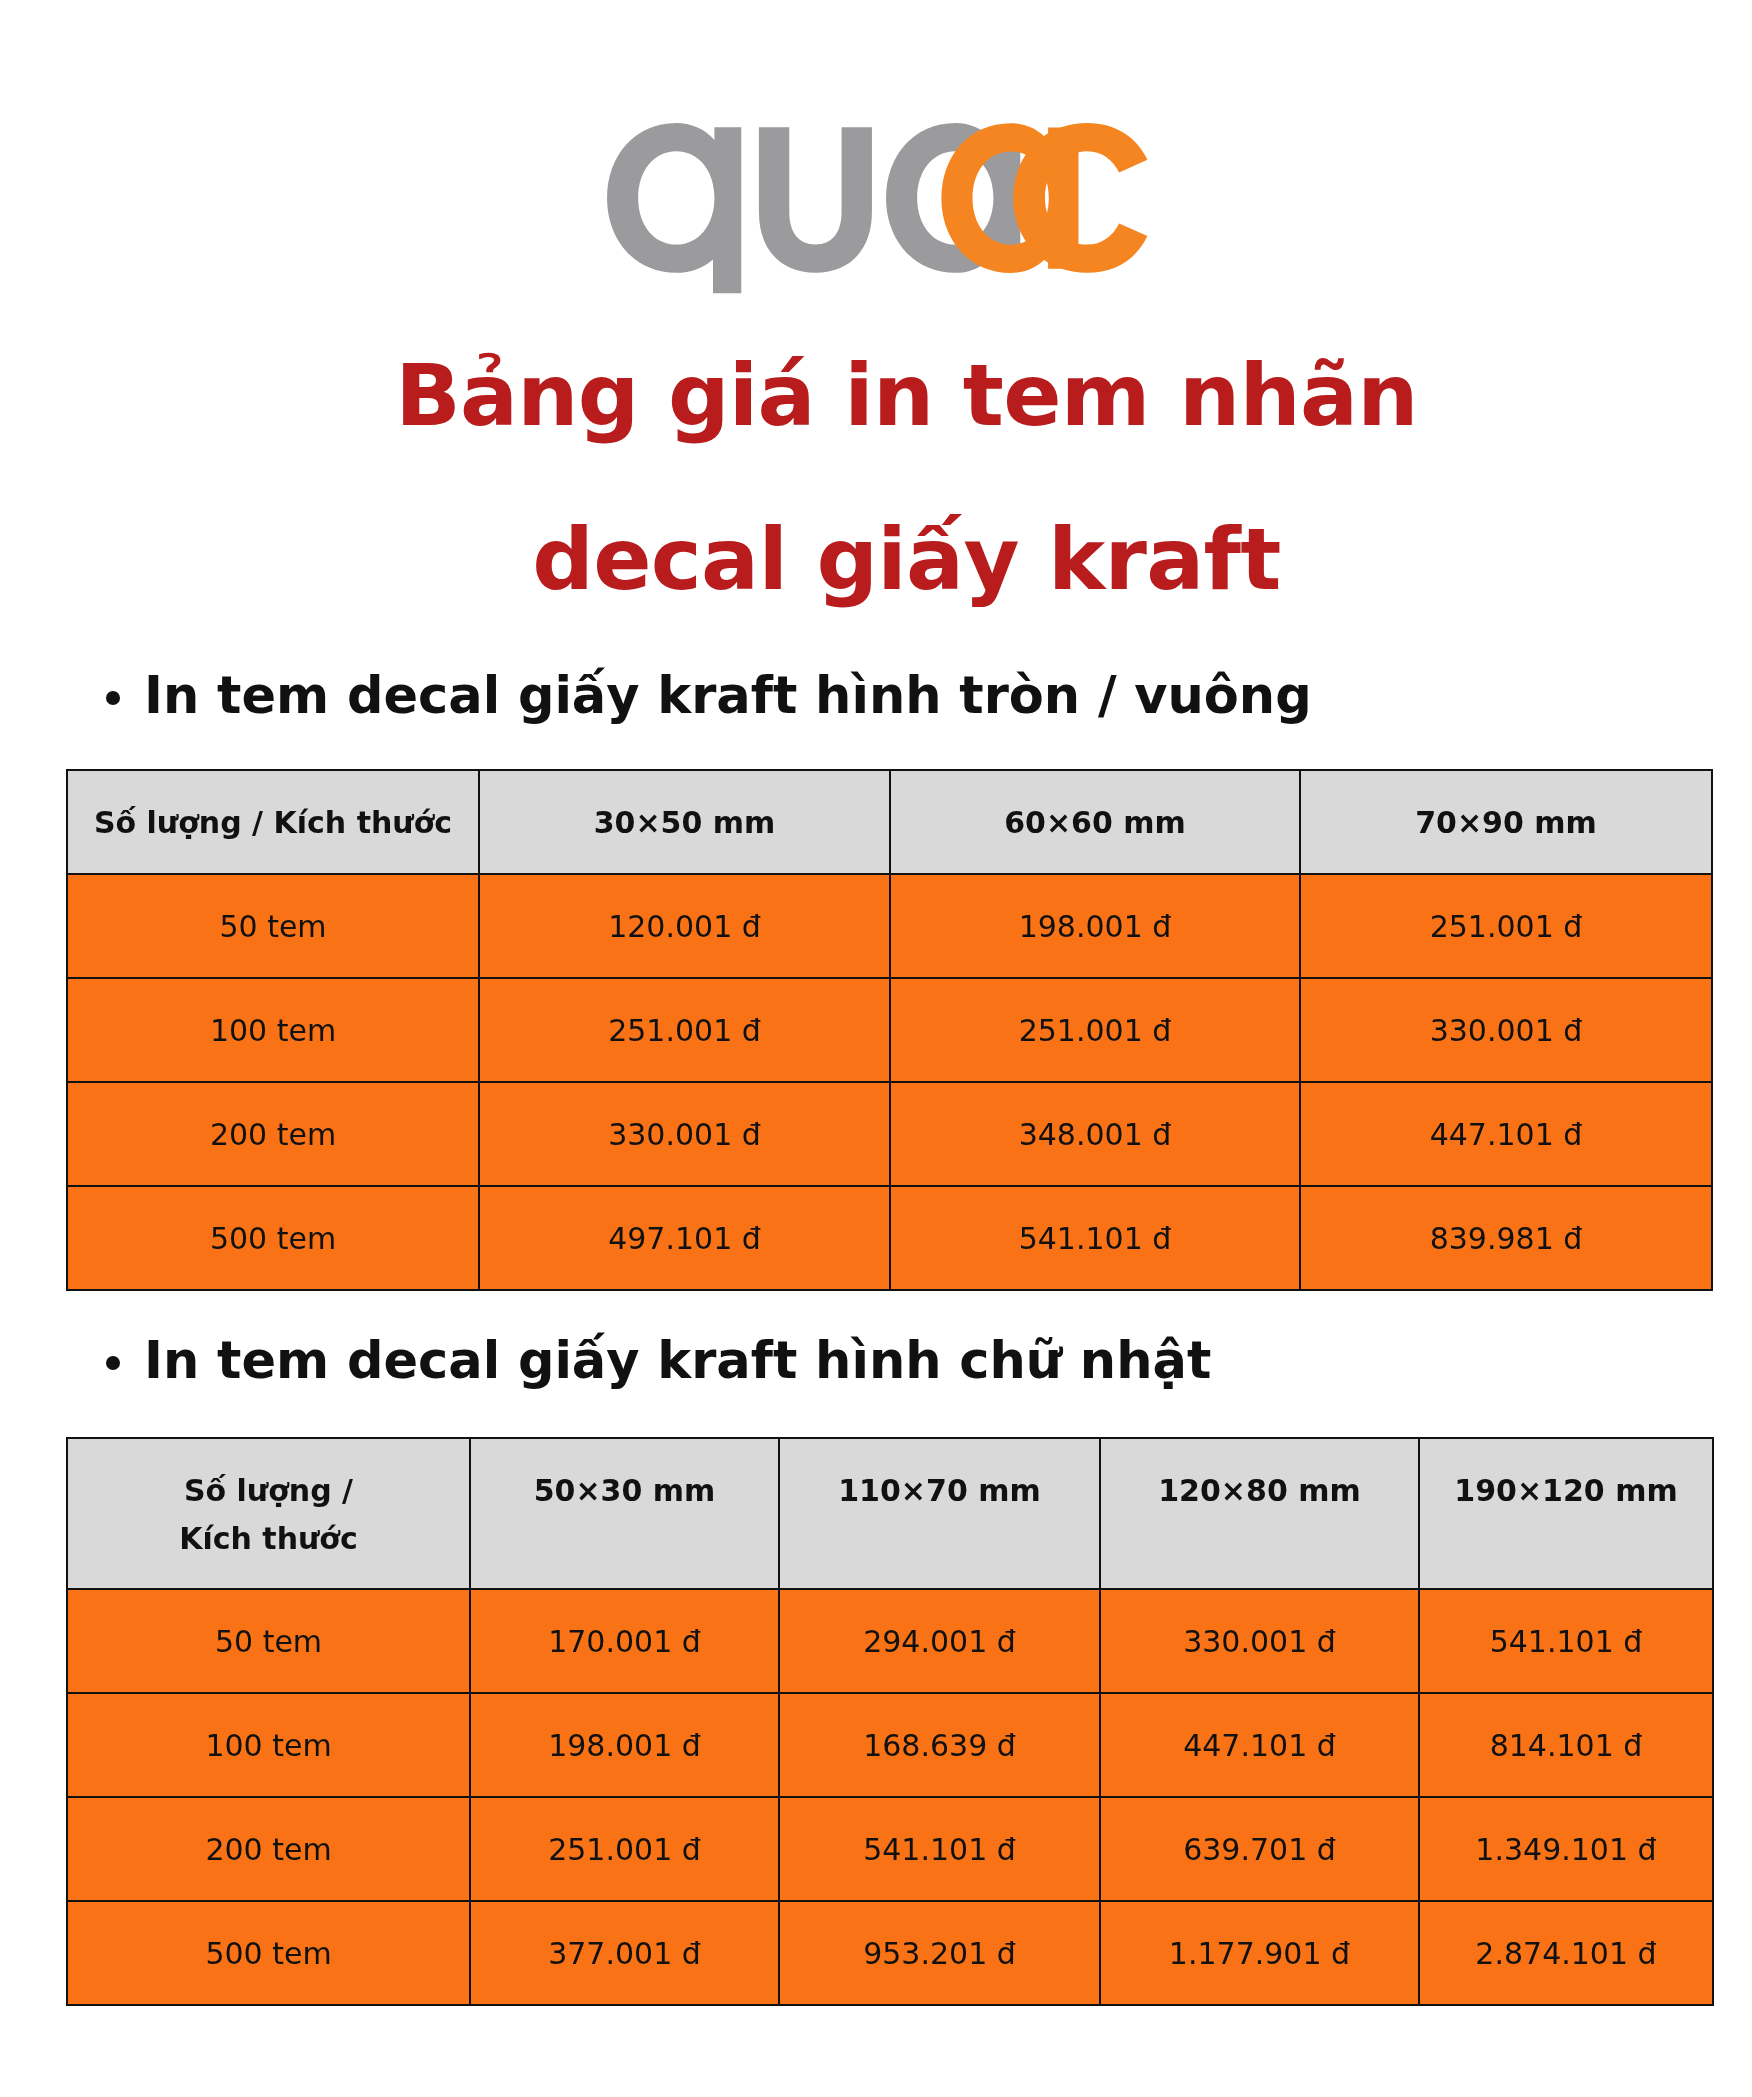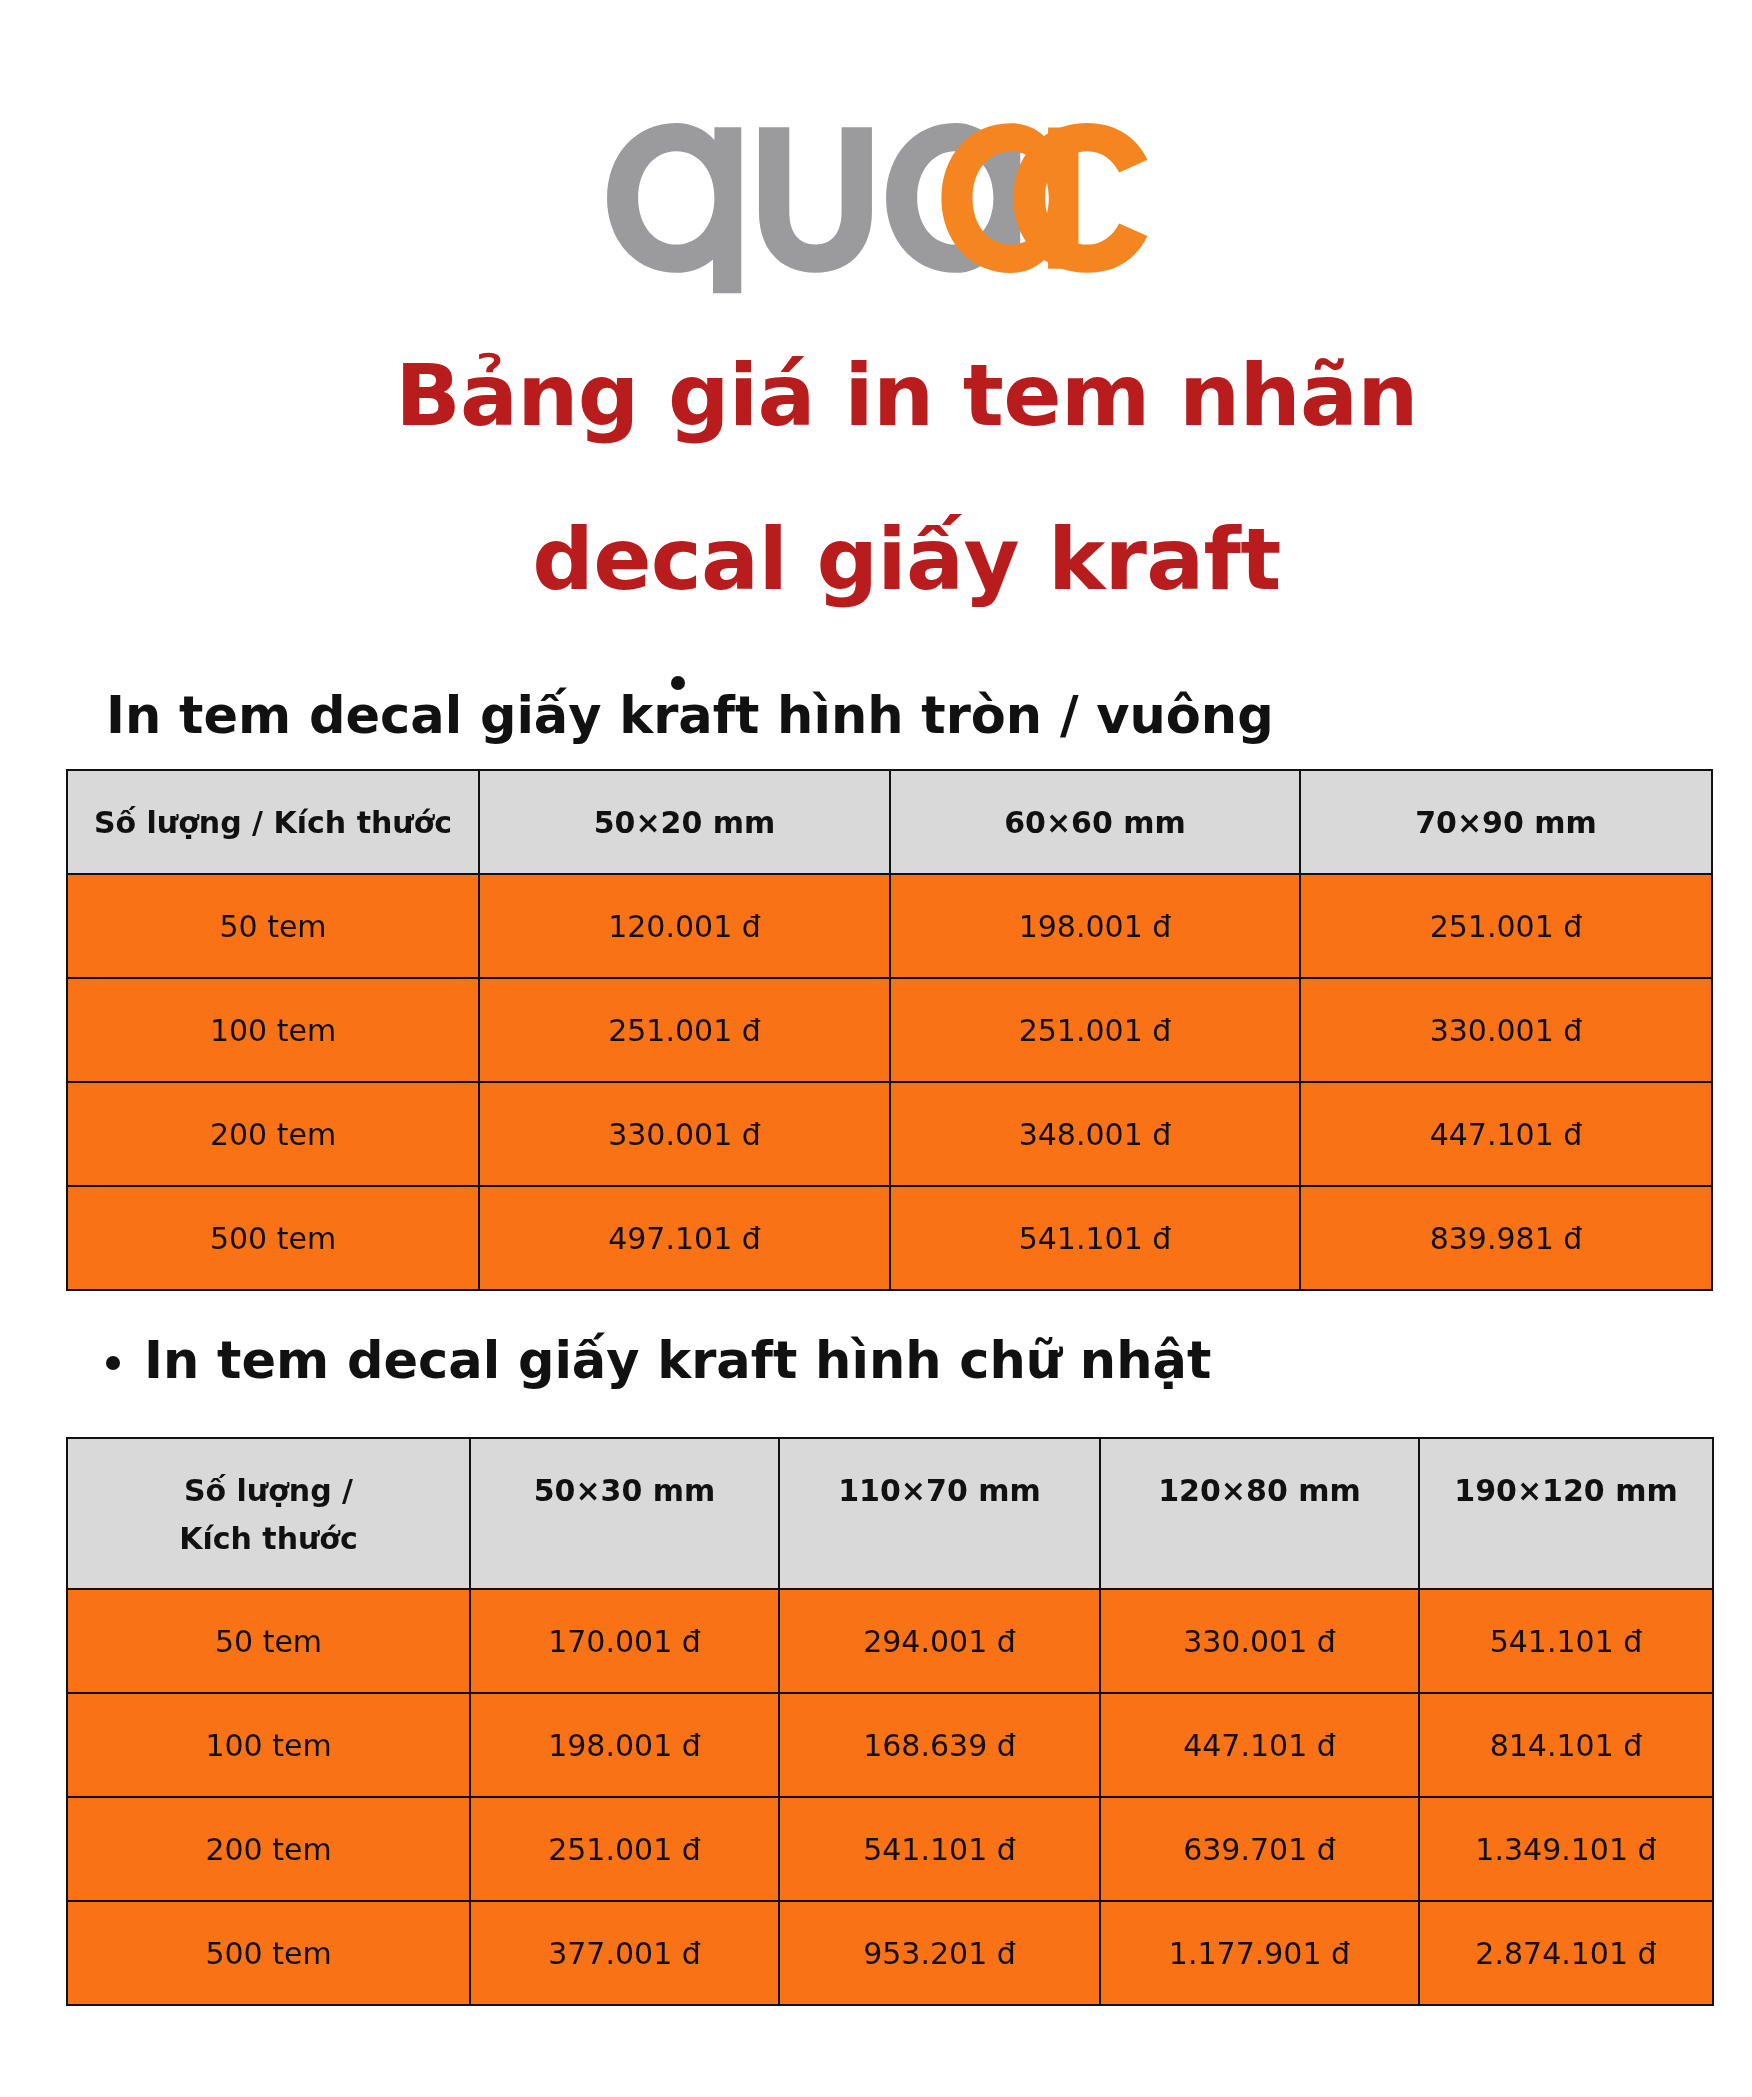--- a/index.html
+++ b/index.html
@@ -7,21 +7,21 @@
          font-family:"DejaVu Sans", "Liberation Sans", sans-serif; color:#111; }
   .logo { position:absolute; left:600px; top:106px; width:558px; height:191px; }
   .title { position:absolute; left:0; width:1753px; text-align:center;
            font-weight:bold; font-size:86px; line-height:1; color:#b91c1c; letter-spacing:-0.7px;margin-left:30px; }
   .t1 { top:352px; }
   .t2 { top:516px; }
   .bullet-h { position:absolute; left:106px; font-weight:bold; font-size:51px;
               line-height:1; color:#111; display:flex; align-items:center; }
   .bullet-h .dot { width:14px; height:14px; border-radius:50%; background:#111;
                    margin-right:24px; margin-top:5.7px; }
-  .h1 { top:670px;flex-direction:column; }
+  .h1 { top:670px; }
   .h2 { top:1335px; }
   table { position:absolute; border-collapse:collapse; table-layout:fixed;margin-left:12px; }
   td, th { border:2.1px solid #111; text-align:center; font-size:30px; padding:0; }
   th { background:#d9d9d9; font-weight:bold; }
   td { font-weight:normal; background:#f97316; }
   .tbl1 { left:54px; top:769px; width:1645px; }
   .tbl1 th { height:102px; }
   .tbl1 td { height:102px; }
   .tbl2 { left:54px; top:1437px; width:1645px; }
   .tbl2 th { height:151px; vertical-align:top; padding-top:28px; line-height:48px; box-sizing:border-box; }
@@ -64,21 +64,21 @@
 <table class="tbl1">
   <colgroup>
     <col style="width:412px">
       <col style="width:411px">
       <col style="width:410px">
       <col style="width:412px">
   </colgroup>
   <tbody>
       <tr>
     <th>Số lượng / Kích thước</th>
-    <th>50×20 mm</th>
+    <th>30×50 mm</th>
     <th>60×60 mm</th>
     <th>70×90 mm</th>
   </tr>
   <tr>
     <td>50 tem</td>
     <td>120.001 đ</td>
     <td>198.001 đ</td>
     <td>251.001 đ</td>
   </tr>
   <tr>

